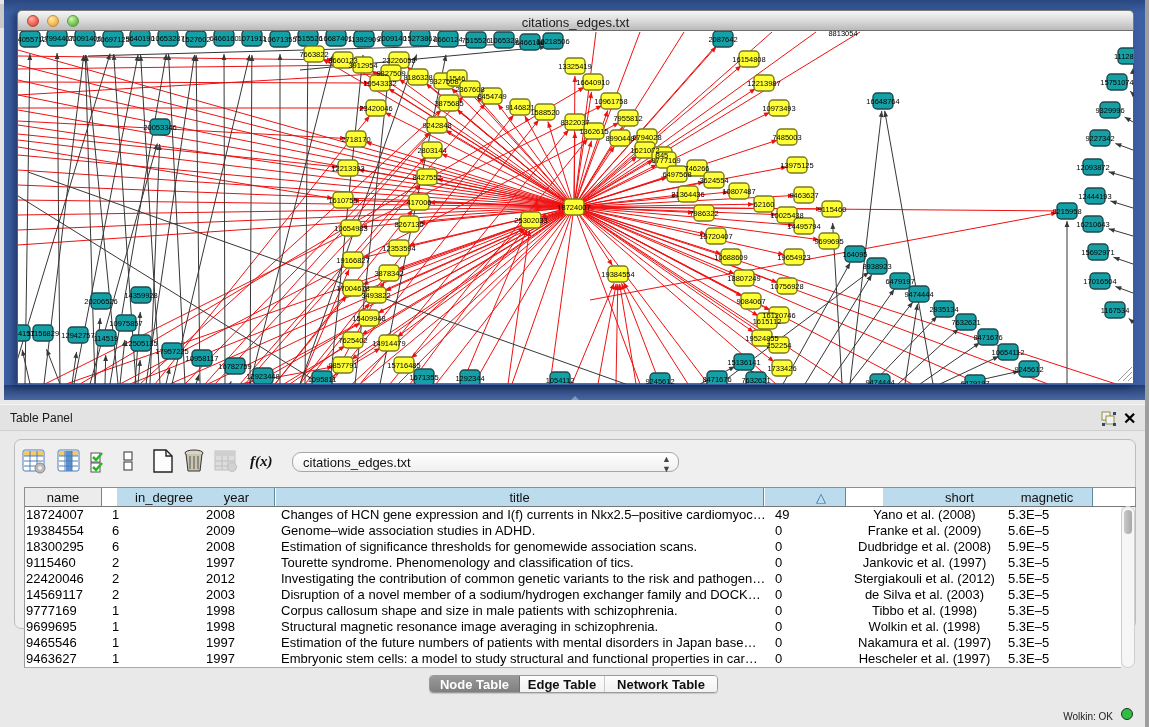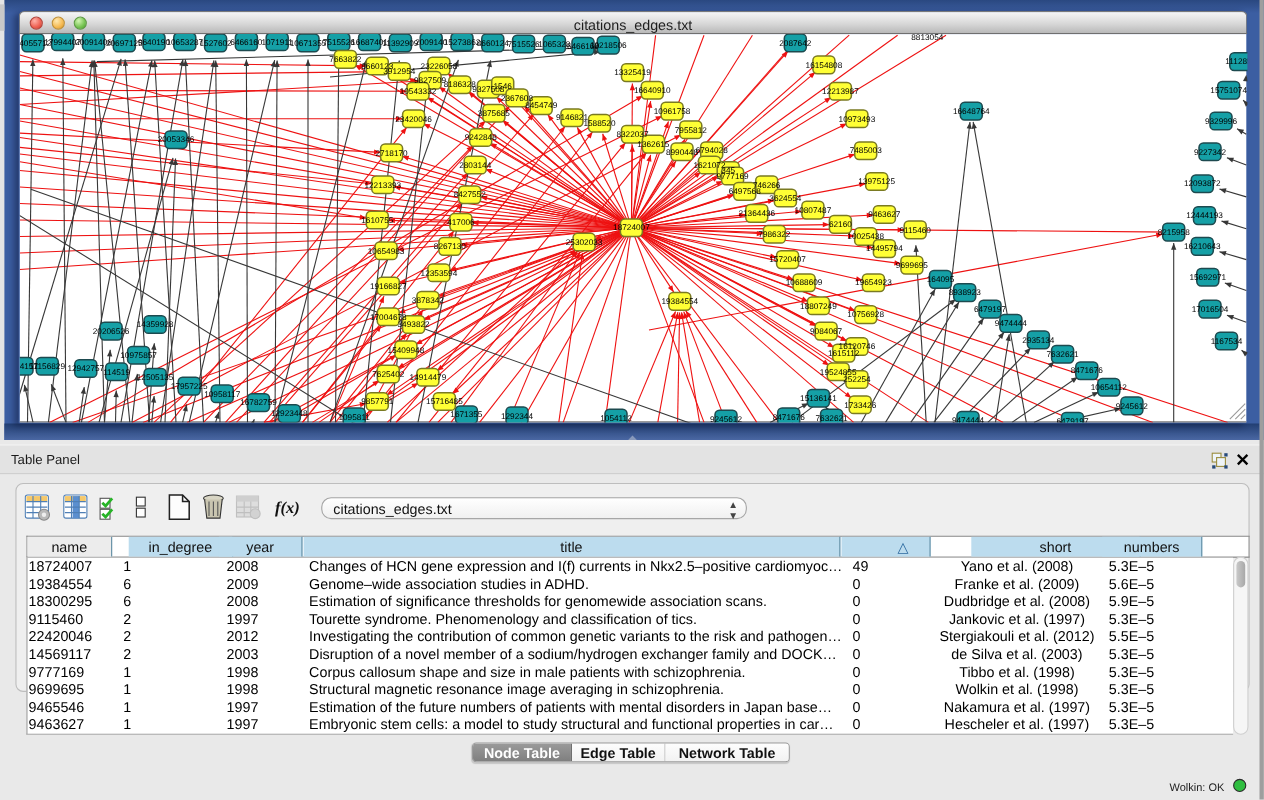--- a/index.html
+++ b/index.html
@@ -820,21 +820,21 @@
       <text x="228" y="17" font-family="Liberation Serif, serif" font-style="italic" font-weight="bold" font-size="15" fill="#111">f(x)</text>
     </svg>
     <div id="dropdown">citations_edges.txt<span id="ddarr">▲<br>▼</span></div>
     <div id="thead">
       <div class="th" style="left:0; width:77px; background:#ececec;">name</div>
       <div class="th" style="left:78px; width:95px;margin-left:14px;">in_degree</div>
       <div class="th" style="left:174px; width:76px;">year</div>
       <div class="th" style="left:251px; width:488px;">title</div>
       <div class="th" style="left:740px; width:81px;padding-left:32px;"><span style="color:#2d6a9f;">△</span> out_de…</div>
       <div class="th" style="left:822px; width:154px;margin-left:36px;">short</div>
-      <div class="th" style="left:977px; width:91px;">numbers</div>
+      <div class="th" style="left:977px; width:91px;">magnetic</div>
     </div>
     <div id="tbody">
         <div class="tr">
           <div class="c0">18724007</div>
           <div class="c1">1</div>
           <div class="c2">2008</div>
           <div class="c3">Changes of HCN gene expression and I(f) currents in Nkx2.5–positive cardiomyoc…</div>
           <div class="c4">49</div>
           <div class="c5">Yano et al. (2008)</div>
           <div class="c6">5.3E–5</div>

